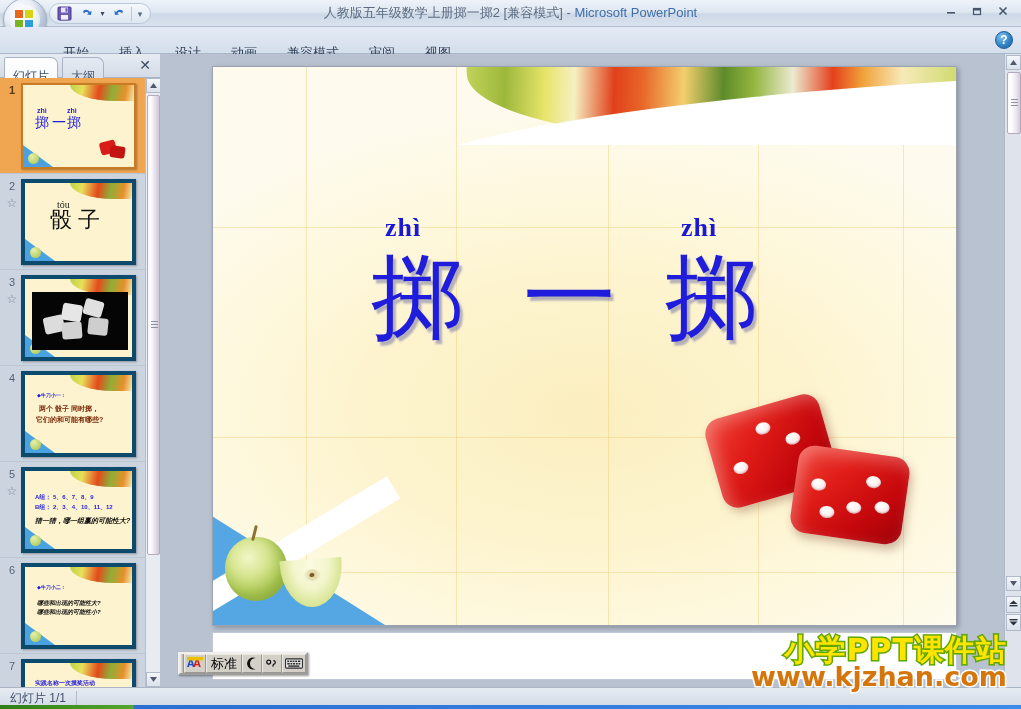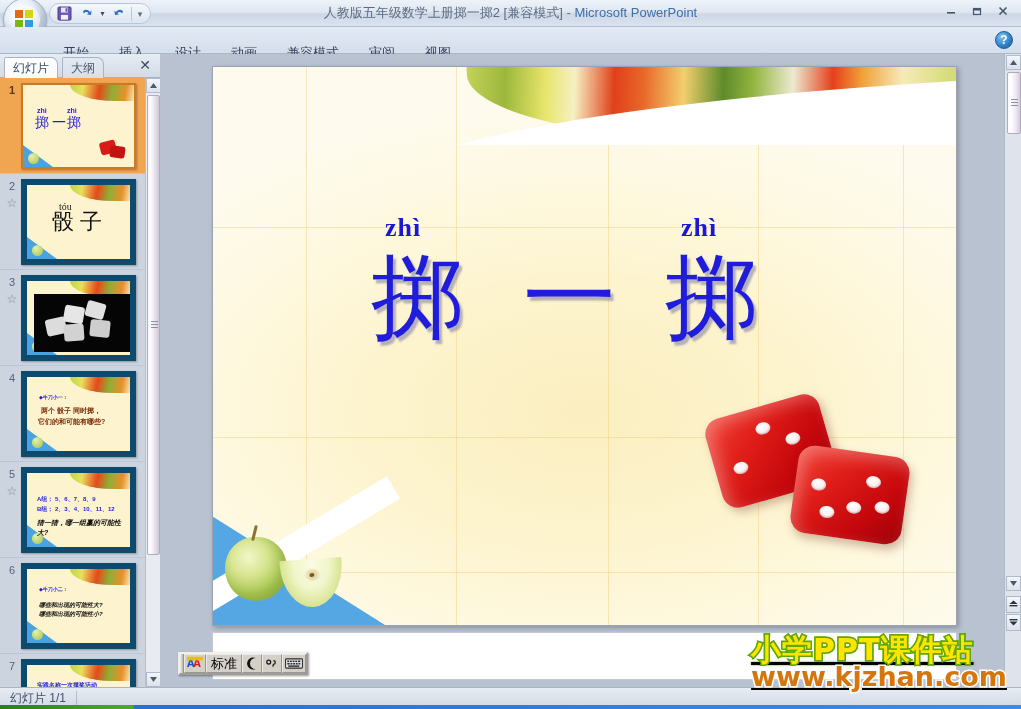--- a/index.html
+++ b/index.html
@@ -94,21 +94,21 @@
     position: absolute; left: 0; top: 54px; width: 160px; height: 633px;
     background: #cdd5e0;
   }
   .pane-tabs {
     position: relative; height: 24px;
     background: linear-gradient(#e7ecf3, #d3dbe6);
     border-bottom: 1px solid #a8b4c6;
   }
   .pane-tab {
     position: absolute; top: 3px; height: 34px;
-    padding: 2px 8px 0 8px; font-size: 12px; color: #3a4a63;
+    padding: 10px 8px 0 8px; font-size: 12px; color: #3a4a63;
     border: 1px solid #a8b4c6; border-bottom: none;
     background: linear-gradient(#f8fafc, #e3e9f1);
     border-radius: 2px 7px 0 0;
   }
   .pane-tab.t1 { left: 4px; background: linear-gradient(#ffffff, #f2f6fa); }
   .pane-tab.t2 { left: 62px; background: linear-gradient(#e4eaf2, #cfd8e4); color: #4a5870; }
   .pane-close {
     position: absolute; right: 7px; top: 3px; width: 16px; height: 16px;
     display: flex; align-items: center; justify-content: center;
     font-size: 14px; color: #3b4a60;
@@ -124,21 +124,21 @@
   .thumb-num {
     position: absolute; left: 3px; top: 6px; width: 18px;
     font-size: 11px; color: #54627a; text-align: center;
   }
   .thumb-star {
     position: absolute; left: 4px; top: 22px; width: 16px; height: 14px;
     font-size: 12px; color: #7a8698; text-align: center; line-height: 14px;
   }
   .thumb-frame {
     position: absolute; left: 21px; top: 5px; width: 115px; height: 86px;
-    border: 6px solid #0c4a6e;
+    border: 4px solid #0c4a6e;
     box-shadow: 1px 1px 2px rgba(0,0,0,.3);
     overflow: hidden; background: #fff;
   }
   .thumb-row.sel { background: #f0a550; }
   .thumb-row.sel .thumb-frame { border: 2px solid #c87b22; }
   .thumb-row.sel .thumb-num { color: #5a3a10; font-weight: bold; }
 
   
   .mini-bg { position: absolute; inset: 0; background: #fdf3cf; }
   .mini-band {
@@ -341,21 +341,21 @@
   .ime-punc { width: 20px; font-size: 10px; }
   .ime-kb { width: 24px; }
   .ime-handle {
     width: 4px; background: linear-gradient(90deg,#f3f1ed,#b9b5ad);
     border-right: 1px solid #9a968e;
   }
 
   
   .watermark {
     position: absolute; right: 14px; bottom: 18px; z-index: 40;
-    text-align: left; pointer-events: none; text-decoration: underline;
+    text-align: right; pointer-events: none;
   }
   .wm-cn {
     font-family: "DejaVu Sans", sans-serif;
     font-size: 30px; font-weight: bold; color: #ffe400;
     letter-spacing: 1px; line-height: 1;
     -webkit-text-stroke: 3px #5fa800;
     paint-order: stroke fill;
     text-shadow: 0 0 2px #5fa800;
   }
   .wm-url {

